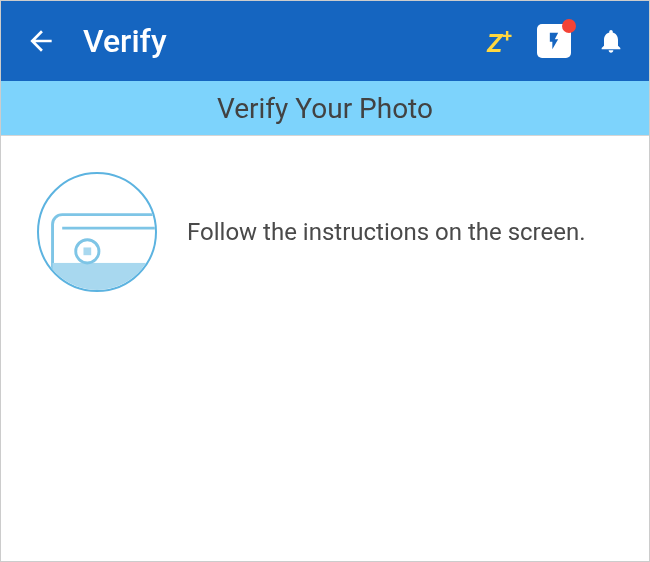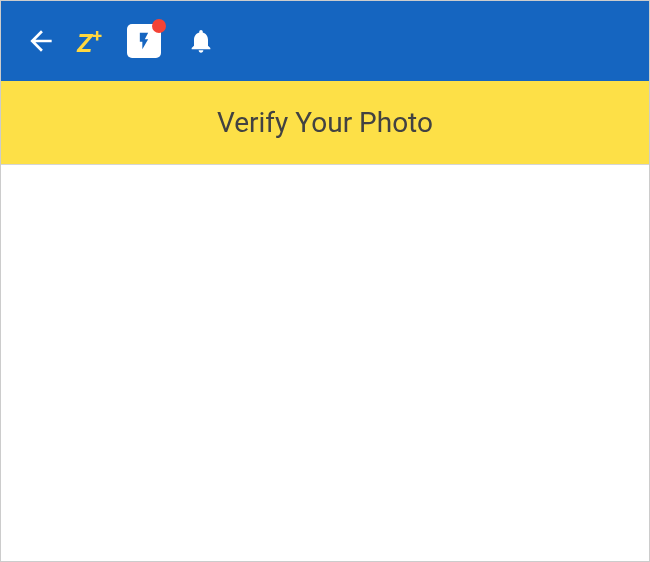--- a/index.html
+++ b/index.html
@@ -85,22 +85,22 @@
     .bell-icon {
       color: #ffffff;
       cursor: pointer;
       width: 28px;
       height: 28px;
       display: flex;
       align-items: center;
       justify-content: center;
     }
     .subheader {
-      background: #fde047;
-      height: 84px;
+      background: #7dd3fc;
+      height: 55px;
       display: flex;
       align-items: center;
       justify-content: center;
       border-bottom: 1px solid #d5d5d5;
     }
     .subheader-title {
       color: #424242;
       font-size: 28px;
       font-weight: 400;
     }
@@ -133,20 +133,21 @@
   </style>
 </head>
 <body>
 
 <div class="header">
   <div class="back-arrow">
     <svg viewBox="0 0 24 24" width="32" height="32">
       <path fill="#ffffff" d="M20 11H7.83l5.59-5.59L12 4l-8 8 8 8 1.41-1.41L7.83 13H20v-2z"></path>
     </svg>
   </div>
+  <div class="header-title">Verify</div>
   <div class="header-actions">
     <div class="z-plus">
       <span>Z</span><span class="z-plus-plus">+</span>
     </div>
     <div class="flash-badge">
       <svg viewBox="0 0 24 24">
         <path fill="#1565c0" d="M7 2v11h3v9l7-12h-4l4-8z"></path>
       </svg>
       <div class="notification-dot"></div>
     </div>
@@ -157,13 +158,25 @@
     </div>
   </div>
 </div>
 
 <div class="subheader">
   <div class="subheader-title">Verify Your Photo</div>
 </div>
 
 <div class="content">
 
+  <div class="step">
+    <div class="step-icon">
+      <svg viewBox="0 0 120 120" width="120" height="120">
+        <rect x="14" y="42" width="115" height="80" rx="10" fill="none" stroke="#7ec5e6" stroke-width="3"></rect>
+        <line x1="24" y1="56" x2="122" y2="56" stroke="#7ec5e6" stroke-width="3"></line>
+        <rect x="14" y="92" width="115" height="33" fill="#a8d8ef"></rect>
+        <circle cx="50" cy="80" r="12" fill="none" stroke="#7ec5e6" stroke-width="3"></circle>
+        <rect x="46" y="76" width="8" height="8" fill="#a8d8ef"></rect>
+      </svg>
+    </div>
+    <div class="step-text">Follow the instructions on the screen.</div>
+  </div>
 </div>
 
 </body></html>

